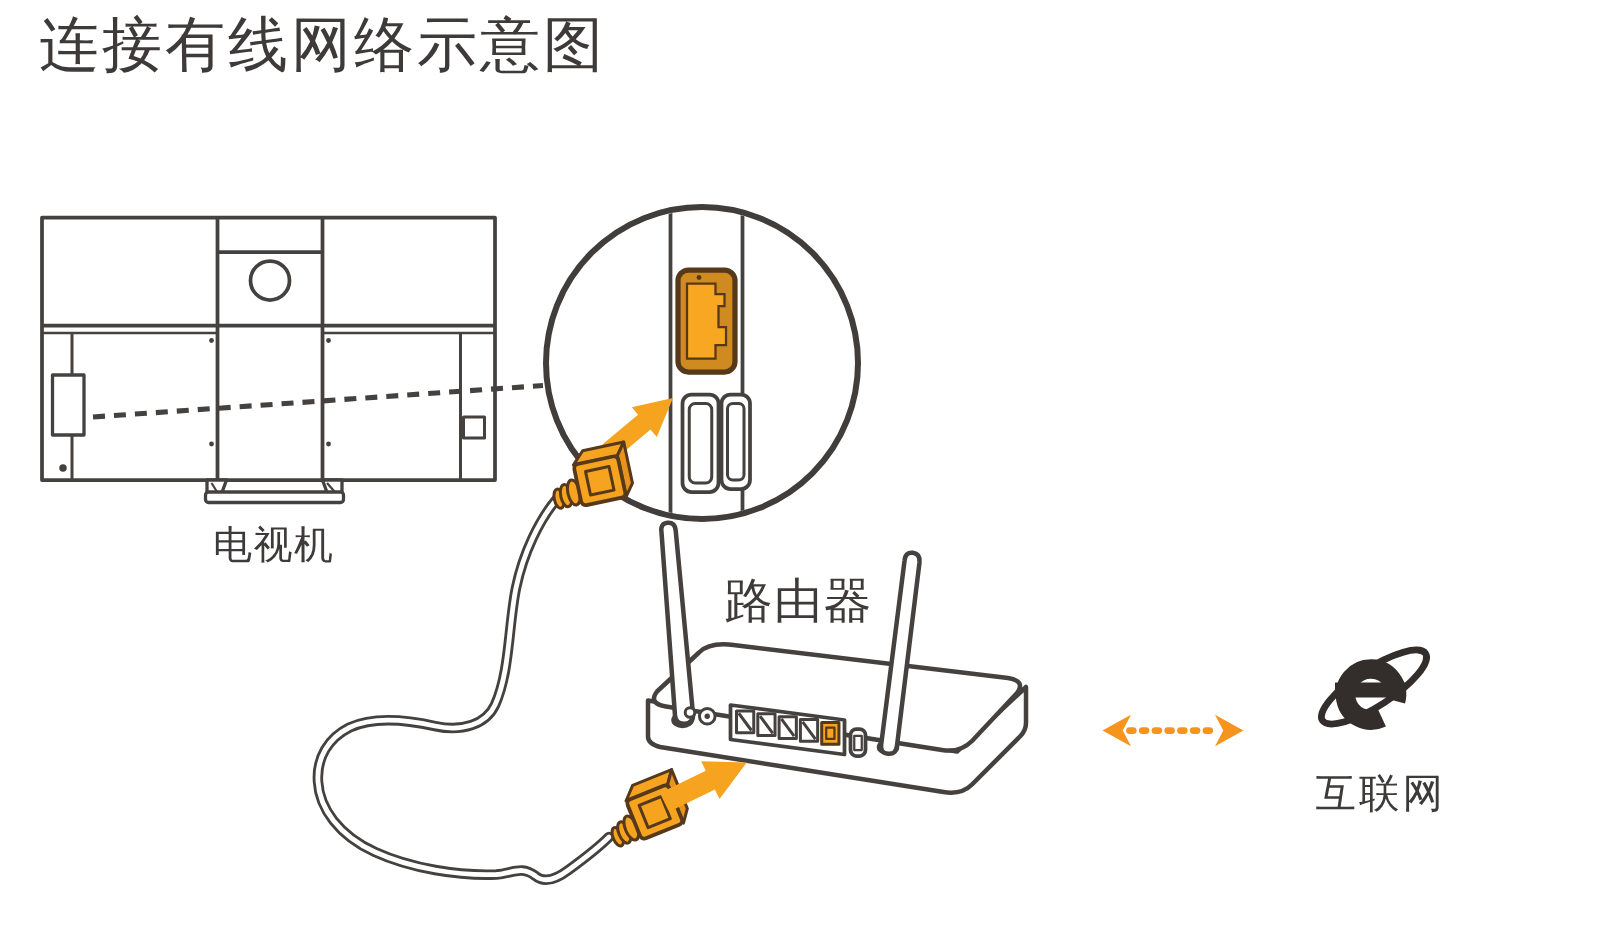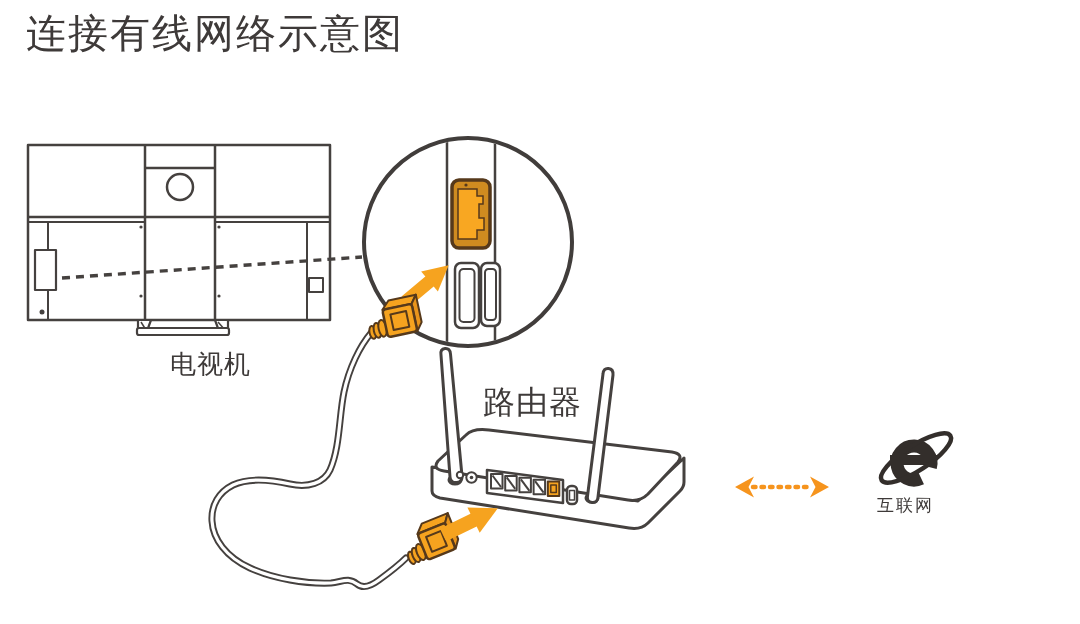--- a/index.html
+++ b/index.html
@@ -7,28 +7,28 @@
     position:relative;
     width:1080px;height:624px;
     background:#ffffff;
     overflow:hidden;
     font-family:"Liberation Sans","DejaVu Sans",sans-serif;
   }
   #diagram-svg{position:absolute;left:0;top:0;}
   .cjk-text{
     position:absolute;
     color:#3E3A39;
-    font-family:Liberation Serif, serif;
+    font-family:Liberation Mono, monospace;
     white-space:nowrap;
     line-height:1.1;
   }
   #page-title{left:26px;top:12px;font-size:40px;letter-spacing:2px;font-weight:500;}
-  #tv-label{left:142px;top:351px;font-size:26px;letter-spacing:1px;margin-left:28px;}
+  #tv-label{left:142px;top:351px;font-size:26px;letter-spacing:1px;}
   #router-label{left:483px;top:385px;font-size:32px;letter-spacing:1px;}
-  #internet-label{left:877px;top:497px;font-size:17px;letter-spacing:2px;}
+  #internet-label{left:877px;top:518px;font-size:27px;letter-spacing:2px;}
 </style>
 </head>
 <body>
 
 <div id="stage">
 
   <svg id="diagram-svg" width="1080" height="624" viewBox="0 0 1080 624">
     <defs>
       <clipPath id="magClip">
           <circle cx="468" cy="242" r="102"></circle>

